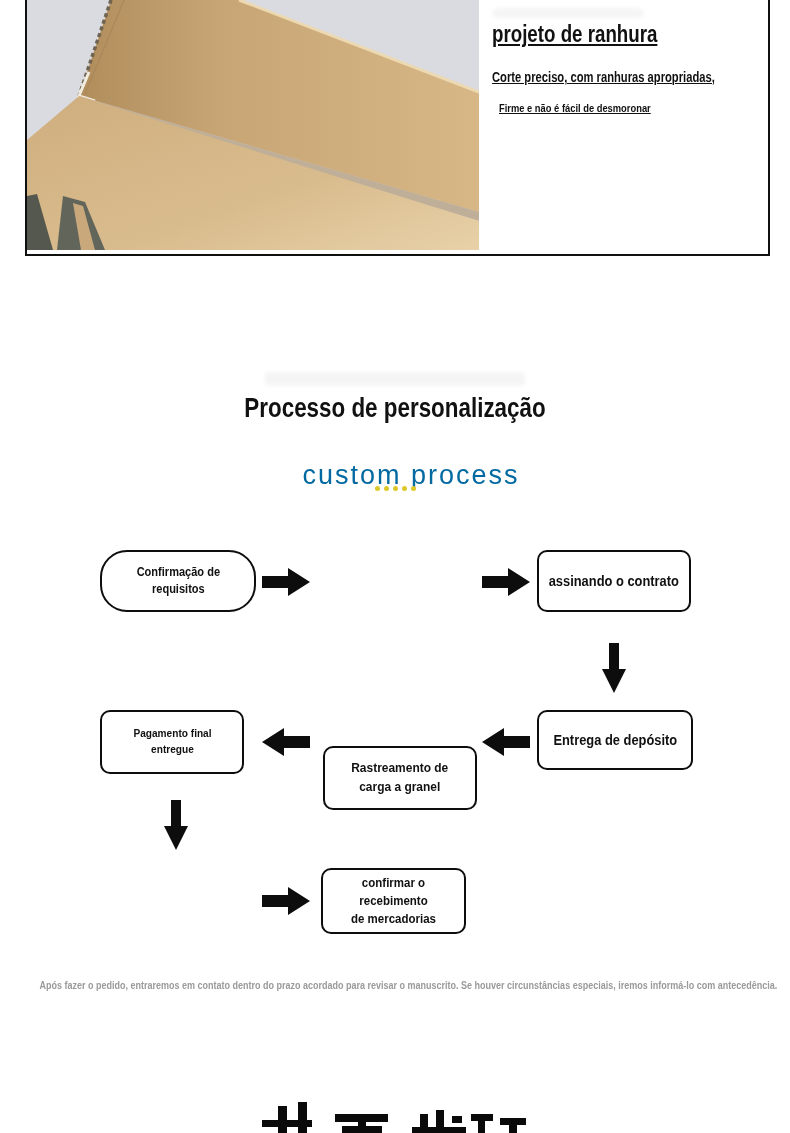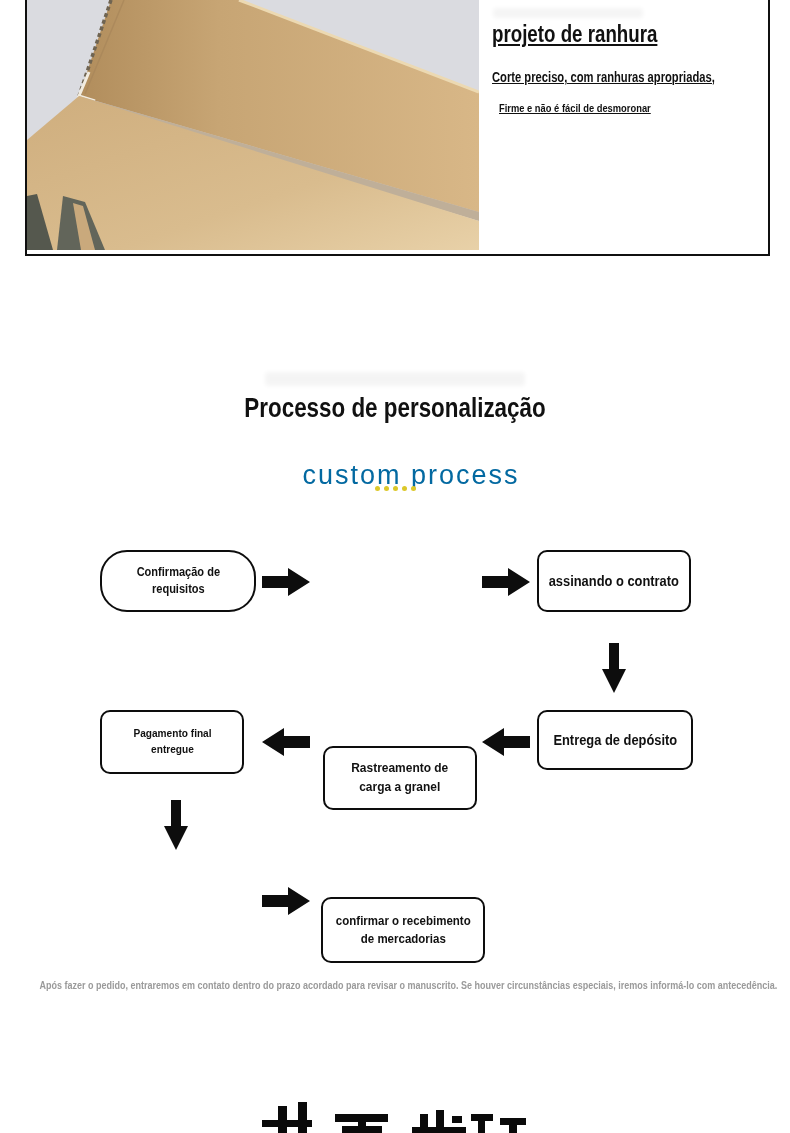--- a/index.html
+++ b/index.html
@@ -151,21 +151,21 @@
     <svg width="24" height="50">
         <polygon points="7,0 17,0 17,26 24,26 12,50 0,26 7,26" fill="#0d0d0d"></polygon>
       </svg>
   </div>
 
   <div class="arrow" style="left:262px;top:887px;">
     <svg width="48" height="28">
         <polygon points="0,8 26,8 26,0 48,14 26,28 26,20 0,20" fill="#0d0d0d"></polygon>
       </svg>
   </div>
-  <div class="fbox" style="left:321px;top:868px;width:164px;height:66px;margin-top:29px;">
+  <div class="fbox" style="left:321px;top:868px;width:145px;height:66px;">
     <span class="lbl" style="font-size:12.5px;">confirmar o recebimento
 de mercadorias</span>
   </div>
 
   <p class="disclaimer">Após fazer o pedido, entraremos em contato dentro do prazo acordado para revisar o manuscrito. Se houver circunstâncias especiais, iremos informá-lo com antecedência.</p>
 
   <div class="cjk-heading" aria-label="材质选择">
     <svg width="270" height="41" viewBox="0 0 270 41">
 
       <rect x="18" y="14" width="9" height="27" fill="#0a0a0a"></rect>

